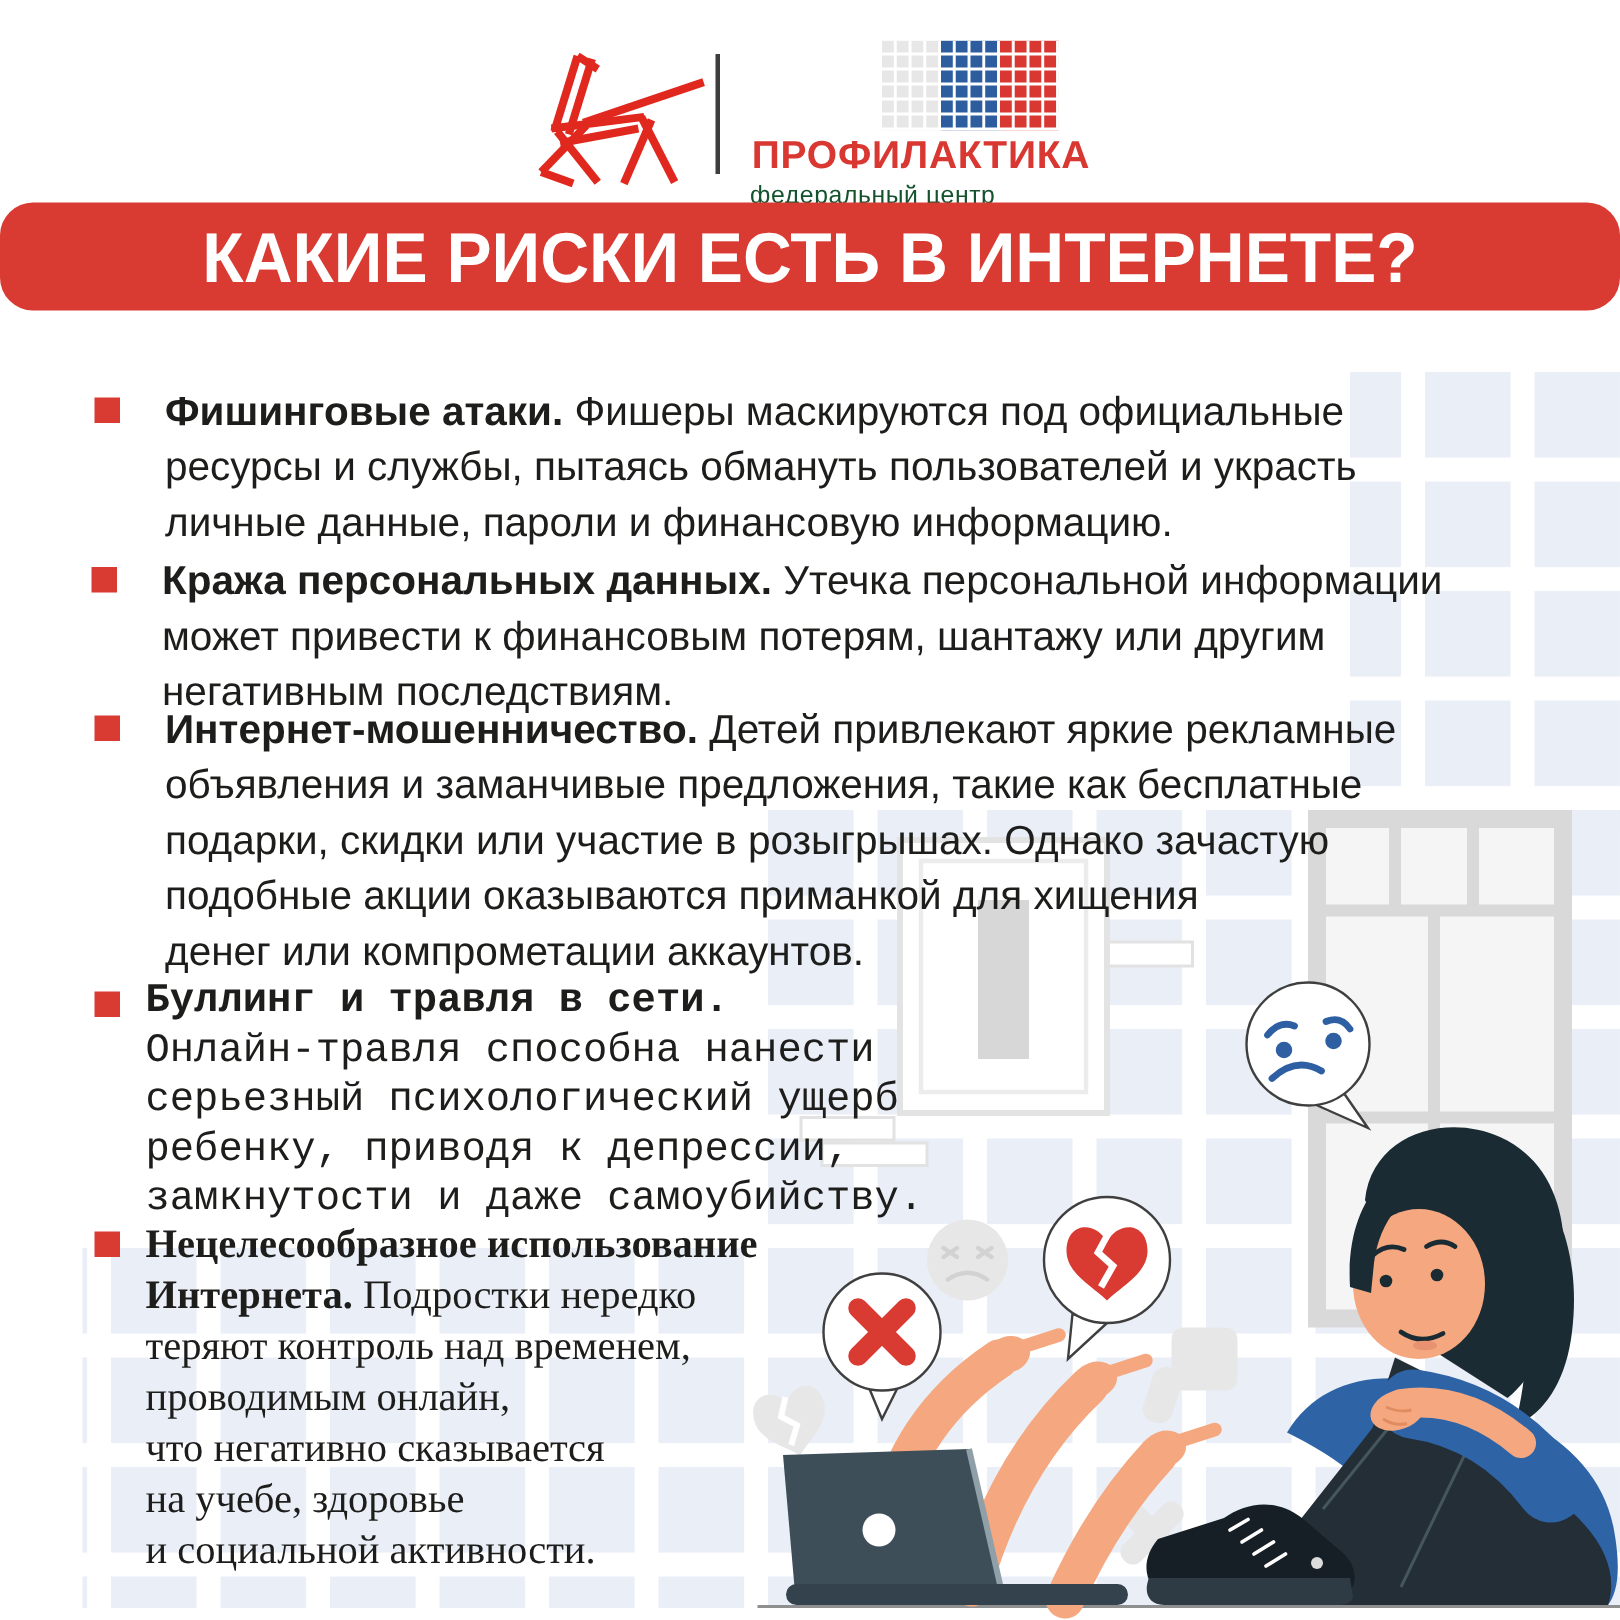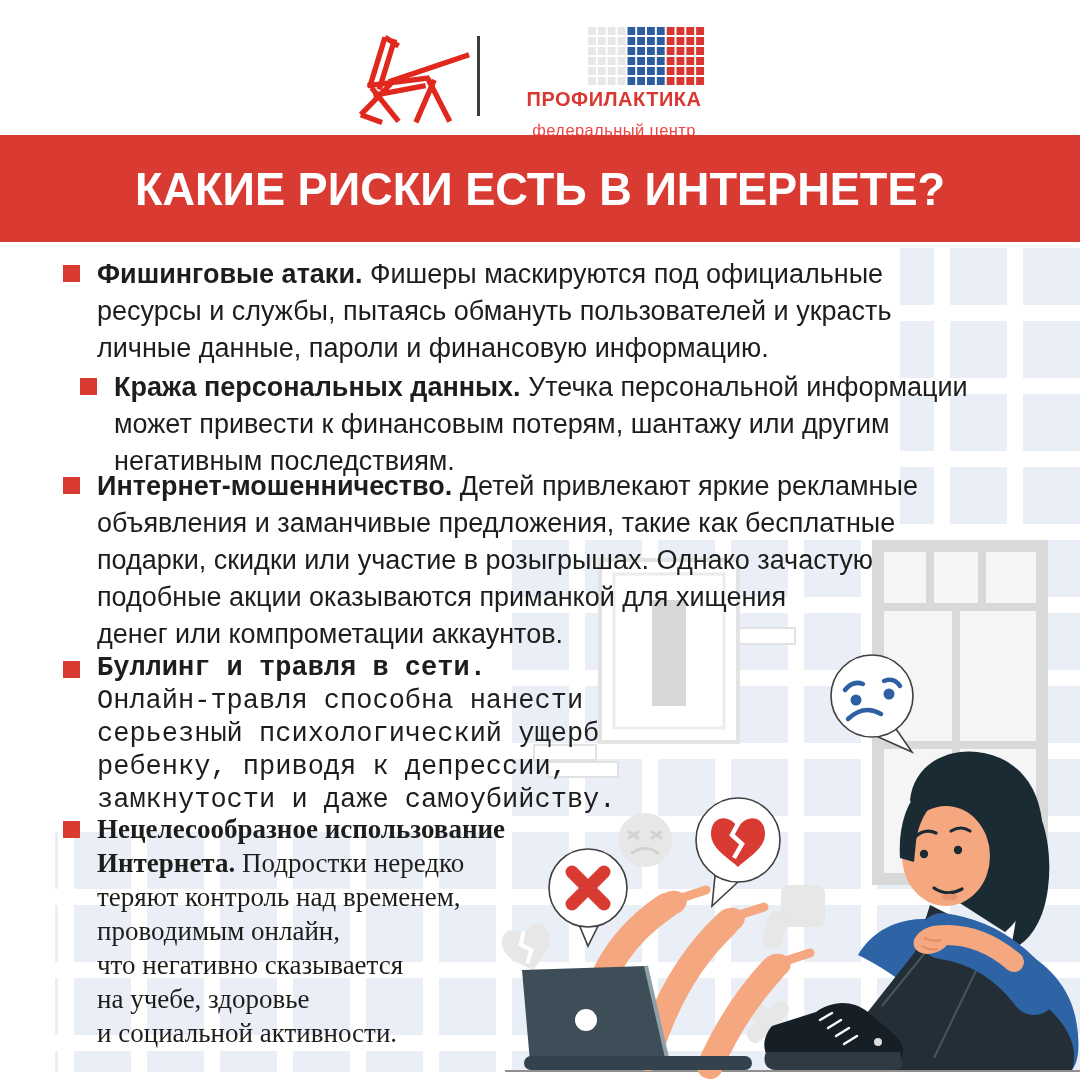--- a/index.html
+++ b/index.html
@@ -9,40 +9,40 @@
     font-family:"Liberation Sans","DejaVu Sans",sans-serif;
     color:#1d1d1b;
   }
   .abs{position:absolute;}
 
   
   #chair-logo{left:356px;top:26px;width:116px;height:100px;}
   #header-divider{left:477px;top:36px;width:3px;height:80px;background:#3d3d3c;}
   #grid-logo{left:588px;top:27px;width:118px;height:60px;}
   #brand-title{left:500px;top:88px;width:228px;text-align:center;
-    font-size:20px;font-weight:700;letter-spacing:.5px;color:#d93832;}
-  #brand-subtitle{left:500px;top:121px;width:228px;text-align:center;
-    font-size:16.5px;font-weight:400;letter-spacing:.4px;color:#ef4444;}
-
-  
-  .banner{left:0;top:135px;width:1080px;height:107px;background:#d93a32;
-    display:flex;align-items:center;justify-content:center;}
+    font-size:26px;font-weight:700;letter-spacing:.5px;color:#d93832;}
+  #brand-subtitle{left:500px;top:121px;width:228px;text-align:left;
+    font-size:16.5px;font-weight:400;letter-spacing:.4px;color:#14532d;}
+
+  
+  .banner{left:0;top:135px;width:1080px;height:72px;background:#d93a32;
+    display:flex;align-items:center;justify-content:center;border-radius:22px;}
   .banner h1{margin:0;color:#ffffff;font-size:47px;font-weight:700;
     letter-spacing:0;transform:scaleX(.96);white-space:nowrap;}
 
   
   .risk{display:flex;align-items:flex-start;z-index:2;}
   .risk .sq{width:17px;height:17px;background:#d93a32;margin:9px 17px 0 0;flex:none;}
   .risk p{margin:0;font-size:27px;white-space:pre-line;}
   .risk p strong{font-weight:700;}
-  .lh-a p{line-height:37px;width:900px;}
+  .lh-a p{line-height:37px;width:900px;margin-left:13px;}
   .lh-b p{line-height:33px;width:520px;}
   .lh-c p{line-height:34px;width:520px;}
   #risk-0{left:63px;top:256px;}
-  #risk-1{left:80px;top:369px;justify-content:flex-end;}
+  #risk-1{left:61px;top:369px;justify-content:flex-end;}
   #risk-2{left:63px;top:468px;}
   #risk-3{left:63px;top:652px;font-family:Liberation Mono, monospace;}
   #risk-4{left:63px;top:812px;font-family:Liberation Serif, serif;}
 
   
   #illustration{left:0;top:228px;width:1080px;height:852px;z-index:1;}
 </style>
 </head>
 <body>
 

